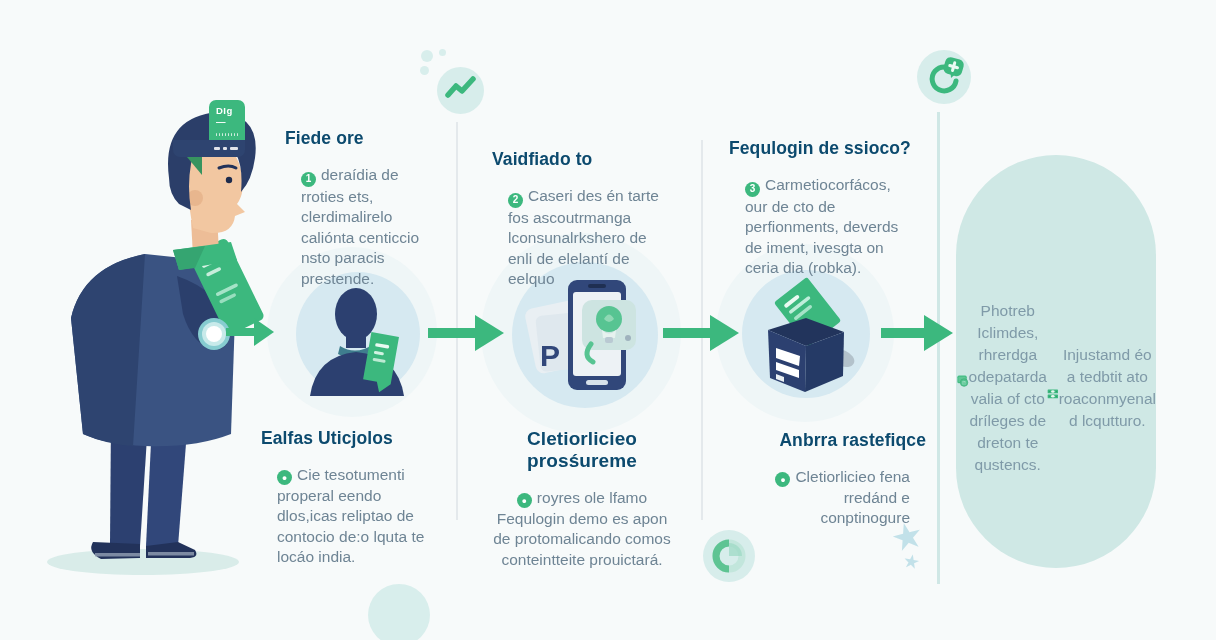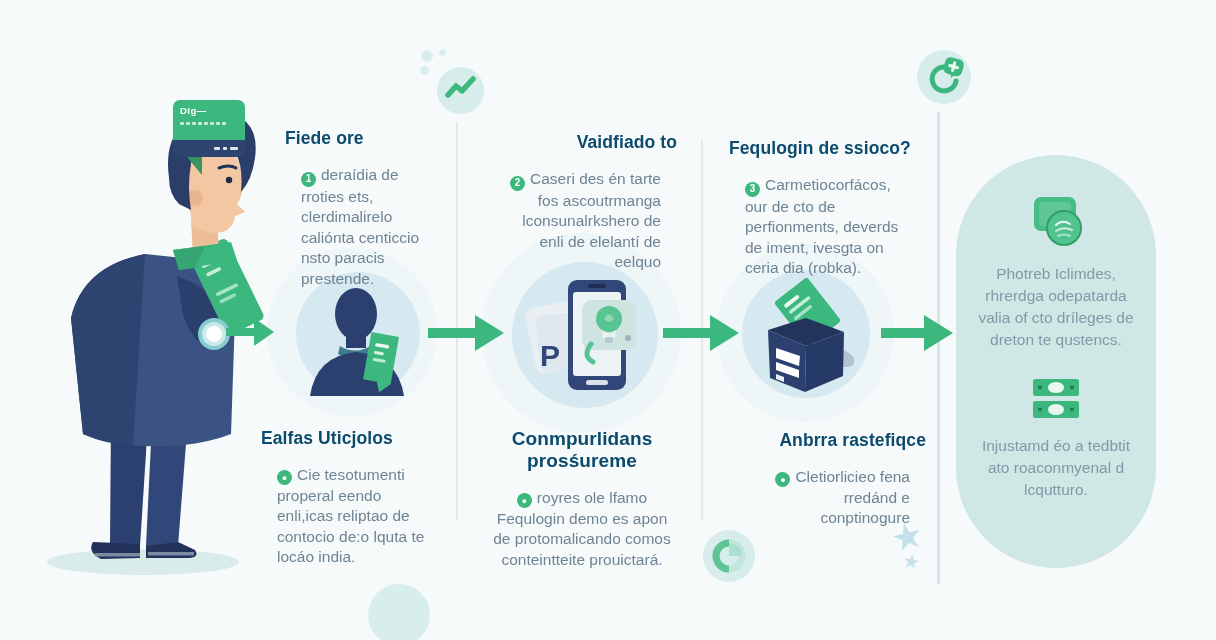--- a/index.html
+++ b/index.html
@@ -18,32 +18,32 @@
   .tb h3{margin:0 0 9px 0;font-size:17.5px;font-weight:700;color:#0c4a6e;letter-spacing:.1px;}
   .tb p{margin:16px;font-size:15.5px;line-height:1.33;color:#6e8494;}
   .tb.center{text-align:center;}
   .tb.center h3{font-size:19px;}
   .mk{display:inline-flex;width:15px;height:15px;border-radius:50%;background:#3cb87e;color:#fff;
       font-size:10px;font-weight:700;align-items:center;justify-content:center;margin-right:5px;
       vertical-align:-2px;line-height:1;}
   .mk.dot{font-size:13px;}
   
   .bubble{position:absolute;left:173px;top:100px;width:72px;}
-  .bubble .top{background:#3cb87e;border-radius:7px 7px 0 0;height:40px;padding:5px 7px 0 7px;box-sizing:border-box;}
+  .bubble .top{background:#3cb87e;border-radius:7px 7px 0 0;height:40px;padding:5px 7px 0 7px;box-sizing:border-box;margin-left:36px;}
   .bubble .label{color:#fff;font-size:9.5px;font-weight:700;letter-spacing:.5px;}
   .bubble .ticks{display:flex;gap:2px;margin-top:6px;}
   .bubble .ticks i{display:block;width:4px;height:3px;background:#ffffff;opacity:.75;border-radius:1px;}
   .bubble .strip{background:#2e4470;border-radius:0 0 7px 7px;height:17px;display:flex;align-items:center;
                  justify-content:flex-end;gap:3px;padding-right:7px;box-sizing:border-box;}
   .bubble .strip i{display:block;height:3px;background:#fff;opacity:.85;border-radius:1px;}
   .bubble .tail{position:absolute;left:14px;top:57px;width:0;height:0;
                 border-top:18px solid #37945f;border-left:15px solid transparent;}
   
   .blob{position:absolute;left:956px;top:155px;width:200px;height:413px;background:#cfe8e5;
-        border-radius:100px;display:flex;flex-direction:column;align-items:center;box-sizing:border-box;
+        border-radius:100px;display:flex;flex-direction:row;align-items:center;box-sizing:border-box;
         padding-top:38px;}
   .blob p{margin:14px 0 0 0;width:168px;text-align:center;font-size:15.5px;line-height:1.42;color:#7f9aa8;}
   .blob .ico2{margin-top:26px;}
   
   .star{position:absolute;color:#c2e1e9;}
 </style>
 </head>
 <body>
 
 <div class="canvas">
@@ -211,35 +211,35 @@
     <path d="M102 62 L64 76 L63 122 L101 106 Z" fill="#253a66"></path>
     <polygon points="34,78 58,86 57,96 34,88" fill="#ffffff"></polygon>
     <polygon points="34,92 57,100 57,108 34,100" fill="#ffffff"></polygon>
     <polygon points="34,104 42,107 42,112 34,109" fill="#e8eef2"></polygon>
   </svg>
 
   <div class="tb" style="left:285px;top:128px;width:165px;">
     <h3>Fiede ore</h3>
     <p><span class="mk">1</span><span>deraídia de rroties ets, clerdimalirelo caliónta centiccio nsto paracis prestende.</span></p>
   </div>
-  <div class="tb" style="left:492px;top:132px;width:185px;text-align:right;">
+  <div class="tb" style="left:492px;top:149px;width:185px;">
     <h3>Vaidfiado to</h3>
     <p><span class="mk">2</span><span>Caseri des én tarte fos ascoutrmanga lconsunalrkshero de enli de elelantí de eelquo</span></p>
   </div>
   <div class="tb" style="left:729px;top:138px;width:198px;">
     <h3>Fequlogin de ssioco?</h3>
     <p><span class="mk">3</span><span>Carmetiocorfácos, our de cto de perfionments, deverds de iment, ivesgta on ceria dia (robka).</span></p>
   </div>
 
   <div class="tb" style="left:261px;top:428px;width:192px;">
     <h3>Ealfas Uticjolos</h3>
-    <p><span class="mk dot">•</span><span>Cie tesotumenti properal eendo enli,icas reliptao de contocio de:o lquta te locáo india.</span></p>
+    <p><span class="mk dot">•</span><span>Cie tesotumenti properal eendo dlos,icas reliptao de contocio de:o lquta te locáo india.</span></p>
   </div>
   <div class="tb center" style="left:473px;top:428px;width:218px;">
-    <h3>Conmpurlidans prosśureme</h3>
+    <h3>Cletiorlicieo prosśureme</h3>
     <p><span class="mk dot">•</span><span>royres ole lfamo Fequlogin demo es apon de protomalicando comos conteintteite prouictará.</span></p>
   </div>
   <div class="tb" style="left:736px;top:430px;width:190px;text-align:right;">
     <h3>Anbrra rastefiqce</h3>
     <p><span class="mk dot">•</span><span>Cletiorlicieo fena rredánd e conptinogure</span></p>
   </div>
 
   <div class="blob">
     <svg width="56" height="56" viewBox="0 0 56 56">
       <rect x="6" y="4" width="42" height="34" rx="7" fill="#45bd85"></rect>

